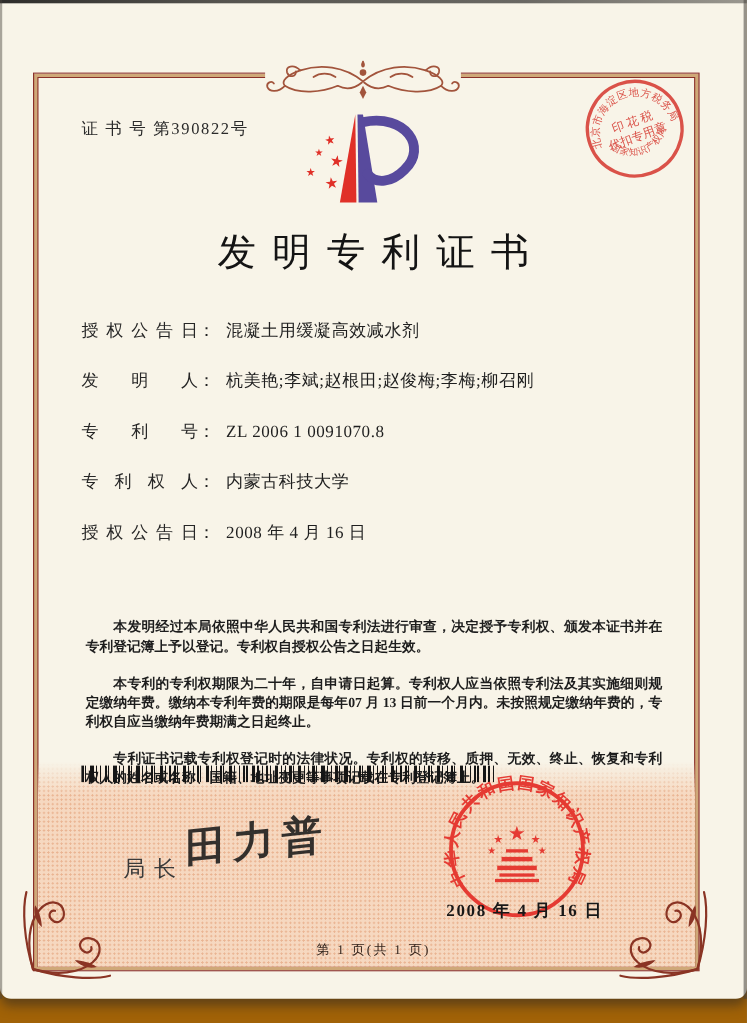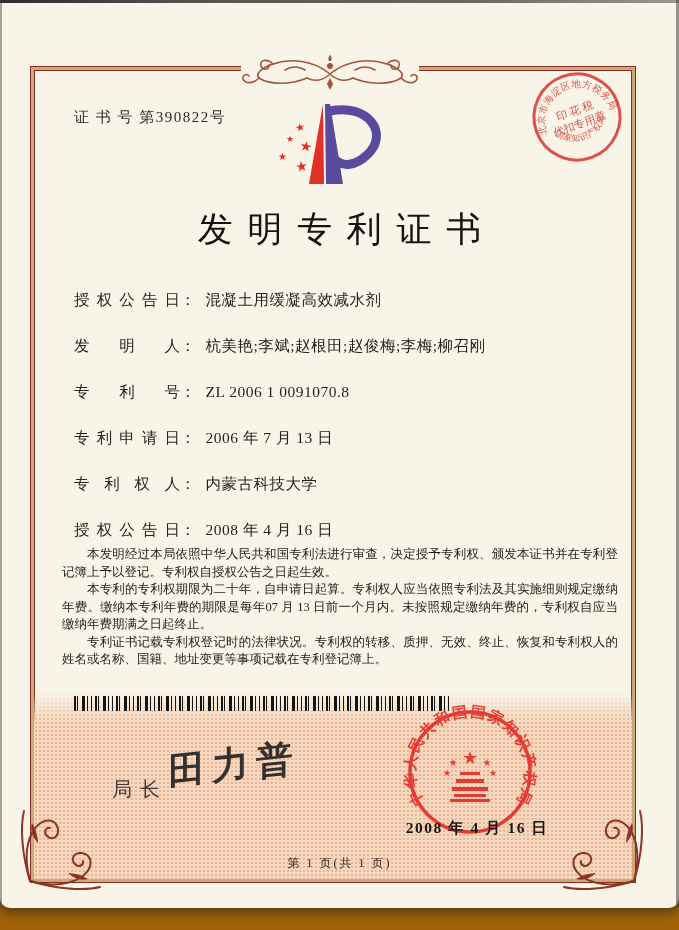--- a/index.html
+++ b/index.html
@@ -28,21 +28,21 @@
          font-size:35px;font-weight:normal;color:#141414;letter-spacing:.42em;text-indent:.42em;}
 
   .fields{position:absolute;left:74px;top:290px;width:520px;}
   .frow{height:46px;font-size:15.5px;color:#1f1f1f;white-space:nowrap;}
   .flabel{display:inline-block;width:106px;text-align:justify;text-align-last:justify;color:#262626;}
   .fcolon{display:inline-block;margin:0 2px 0 0;}
   .fvalue{display:inline-block;margin-left:8px;letter-spacing:.5px;}
 
   .body-text{position:absolute;left:62px;top:546px;width:556px;font-size:12.5px;
              line-height:17.5px;color:#1d1d1d;text-align:justify;}
-  .body-text p{margin:0;text-indent:2em;}
+  .body-text p{margin:16px;text-indent:2em;font-weight:bold;}
 
   .barcode{position:absolute;left:74px;top:696px;width:376px;height:15px;
     background:repeating-linear-gradient(90deg,
       #151515 0 2px, transparent 2px 3px,
       #151515 3px 4px, transparent 4px 8px,
       #151515 8px 11px, transparent 11px 13px,
       #151515 13px 14px, transparent 14px 17px,
       #151515 17px 18px, transparent 18px 21px);}
 
   .director{position:absolute;left:112px;top:776px;font-size:20px;letter-spacing:8px;color:#3a3a3a;}
@@ -148,23 +148,20 @@
 
     <div class="fields">
       <div class="frow">
         <span class="flabel">授权公告日</span><span class="fcolon">：</span><span class="fvalue">混凝土用缓凝高效减水剂</span>
       </div>
       <div class="frow">
         <span class="flabel">发明人</span><span class="fcolon">：</span><span class="fvalue">杭美艳;李斌;赵根田;赵俊梅;李梅;柳召刚</span>
       </div>
       <div class="frow">
         <span class="flabel">专利号</span><span class="fcolon">：</span><span class="fvalue">ZL 2006 1 0091070.8</span>
-      </div>
-      <div class="frow">
-        <span class="flabel">专利申请日</span><span class="fcolon">：</span><span class="fvalue">2006 年 7 月 13 日</span>
       </div>
       <div class="frow">
         <span class="flabel">专利权人</span><span class="fcolon">：</span><span class="fvalue">内蒙古科技大学</span>
       </div>
       <div class="frow">
         <span class="flabel">授权公告日</span><span class="fcolon">：</span><span class="fvalue">2008 年 4 月 16 日</span>
       </div>
     </div>
 
     <div class="body-text">

